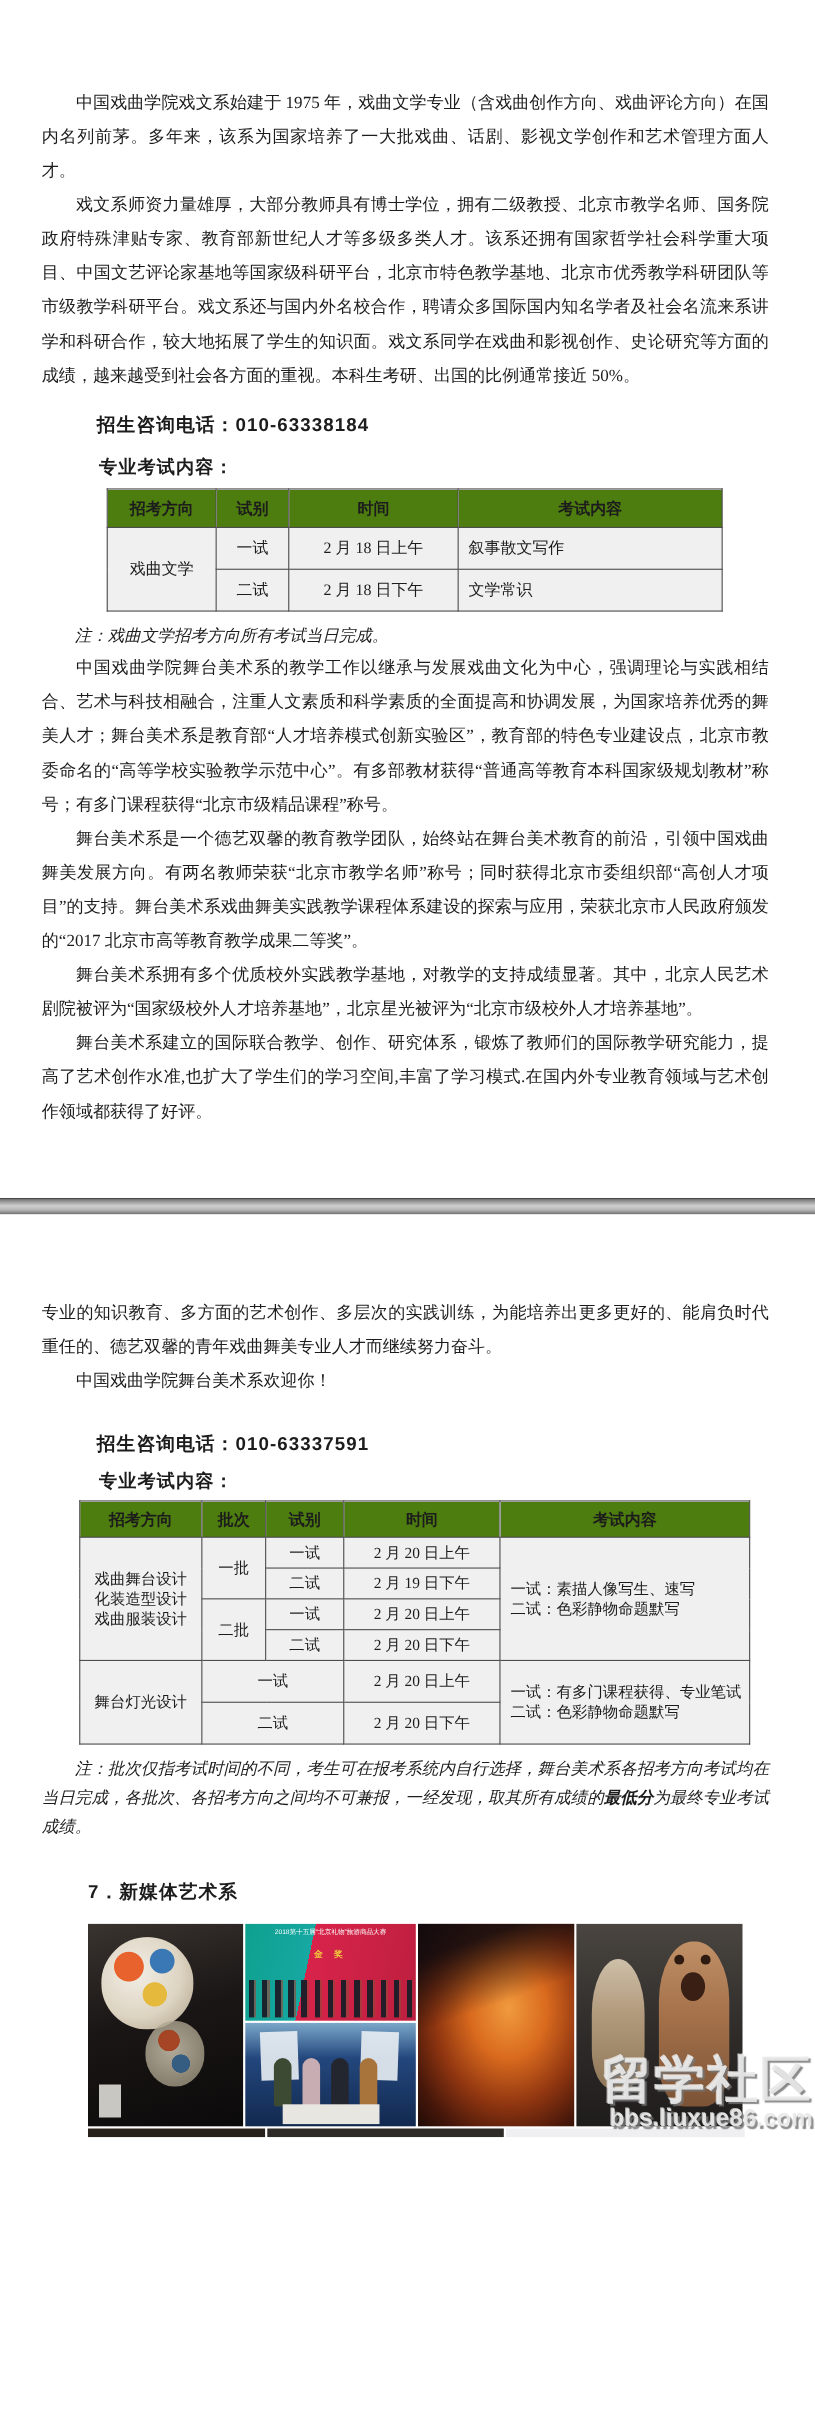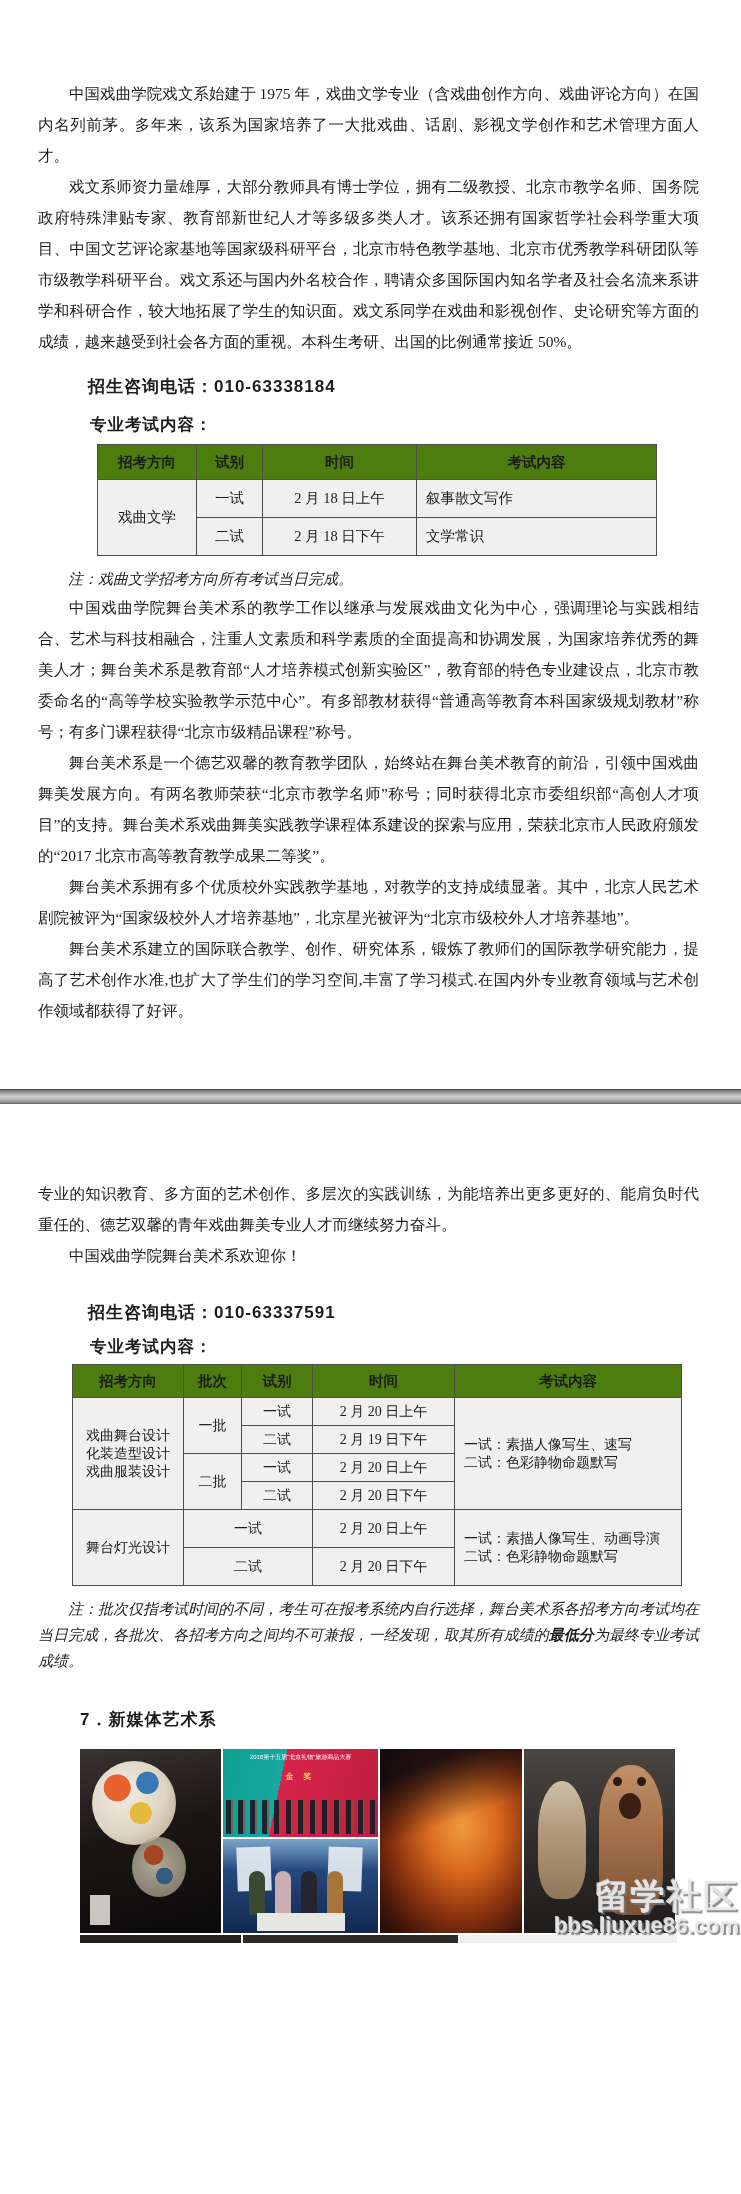--- a/index.html
+++ b/index.html
@@ -99,21 +99,21 @@
   .ph7{width:217px;background:linear-gradient(180deg,#f0f0f2 0%,#e6e6ea 52%,#cfcfd3 100%);}
   .ph7 .redwall{position:absolute;left:64px;top:30px;width:96px;height:42px;background:#b32029;}
   .ph7 .redwall i{display:block;height:3px;margin:7px 14px 0 14px;background:rgba(255,255,255,.85);}
   .ph7 .group{position:absolute;left:4px;right:4px;bottom:4px;height:40px;
      background:repeating-linear-gradient(90deg,#2e2e36 0 6px,#d9d9de 6px 8px,#454552 8px 13px,#b9b9bf 13px 15px);}
   
   .watermark{position:absolute;right:2px;bottom:6px;text-align:right;
      font-family:"Liberation Sans","DejaVu Sans",sans-serif;font-weight:bold;
      color:rgba(232,232,232,.92);text-shadow:2px 2px 1px rgba(118,118,118,.85),-1px -1px 0 rgba(255,255,255,.7);
      line-height:1;}
-  .watermark .wm-title{font-size:34px;letter-spacing:2px;margin-top:24px;}
+  .watermark .wm-title{font-size:46px;letter-spacing:2px;margin-top:24px;}
   .watermark .wm-url{font-size:22px;margin-top:2px;}
 </style>
 </head>
 <body>
 
 <div class="page" id="page9">
   <p class="para indent">中国戏曲学院戏文系始建于 1975 年，戏曲文学专业（含戏曲创作方向、戏曲评论方向）在国内名列前茅。多年来，该系为国家培养了一大批戏曲、话剧、影视文学创作和艺术管理方面人才。</p>
   <p class="para indent">戏文系师资力量雄厚，大部分教师具有博士学位，拥有二级教授、北京市教学名师、国务院政府特殊津贴专家、教育部新世纪人才等多级多类人才。该系还拥有国家哲学社会科学重大项目、中国文艺评论家基地等国家级科研平台，北京市特色教学基地、北京市优秀教学科研团队等市级教学科研平台。戏文系还与国内外名校合作，聘请众多国际国内知名学者及社会名流来系讲学和科研合作，较大地拓展了学生的知识面。戏文系同学在戏曲和影视创作、史论研究等方面的成绩，越来越受到社会各方面的重视。本科生考研、出国的比例通常接近 50%。</p>
 
   <div class="bold-line">招生咨询电话：010-63338184</div>
@@ -206,21 +206,21 @@
     </tr>
     <tr>
       <td class="small">二试</td>
       <td class="small">2 月 20 日下午</td>
     </tr>
     <tr>
       <td rowspan="2">舞台灯光设计</td>
       <td colspan="2" class="big">一试</td>
       <td class="big">2 月 20 日上午</td>
       <td rowspan="2" class="left">
-        <div>一试：素描人像写生、动画导演</div>
+        <div>一试：有多门课程获得、专业笔试</div>
         <div>二试：色彩静物命题默写</div>
       </td>
     </tr>
     <tr>
       <td colspan="2" class="big">二试</td>
       <td class="big">2 月 20 日下午</td>
     </tr>
   </tbody>
     </table>
 

